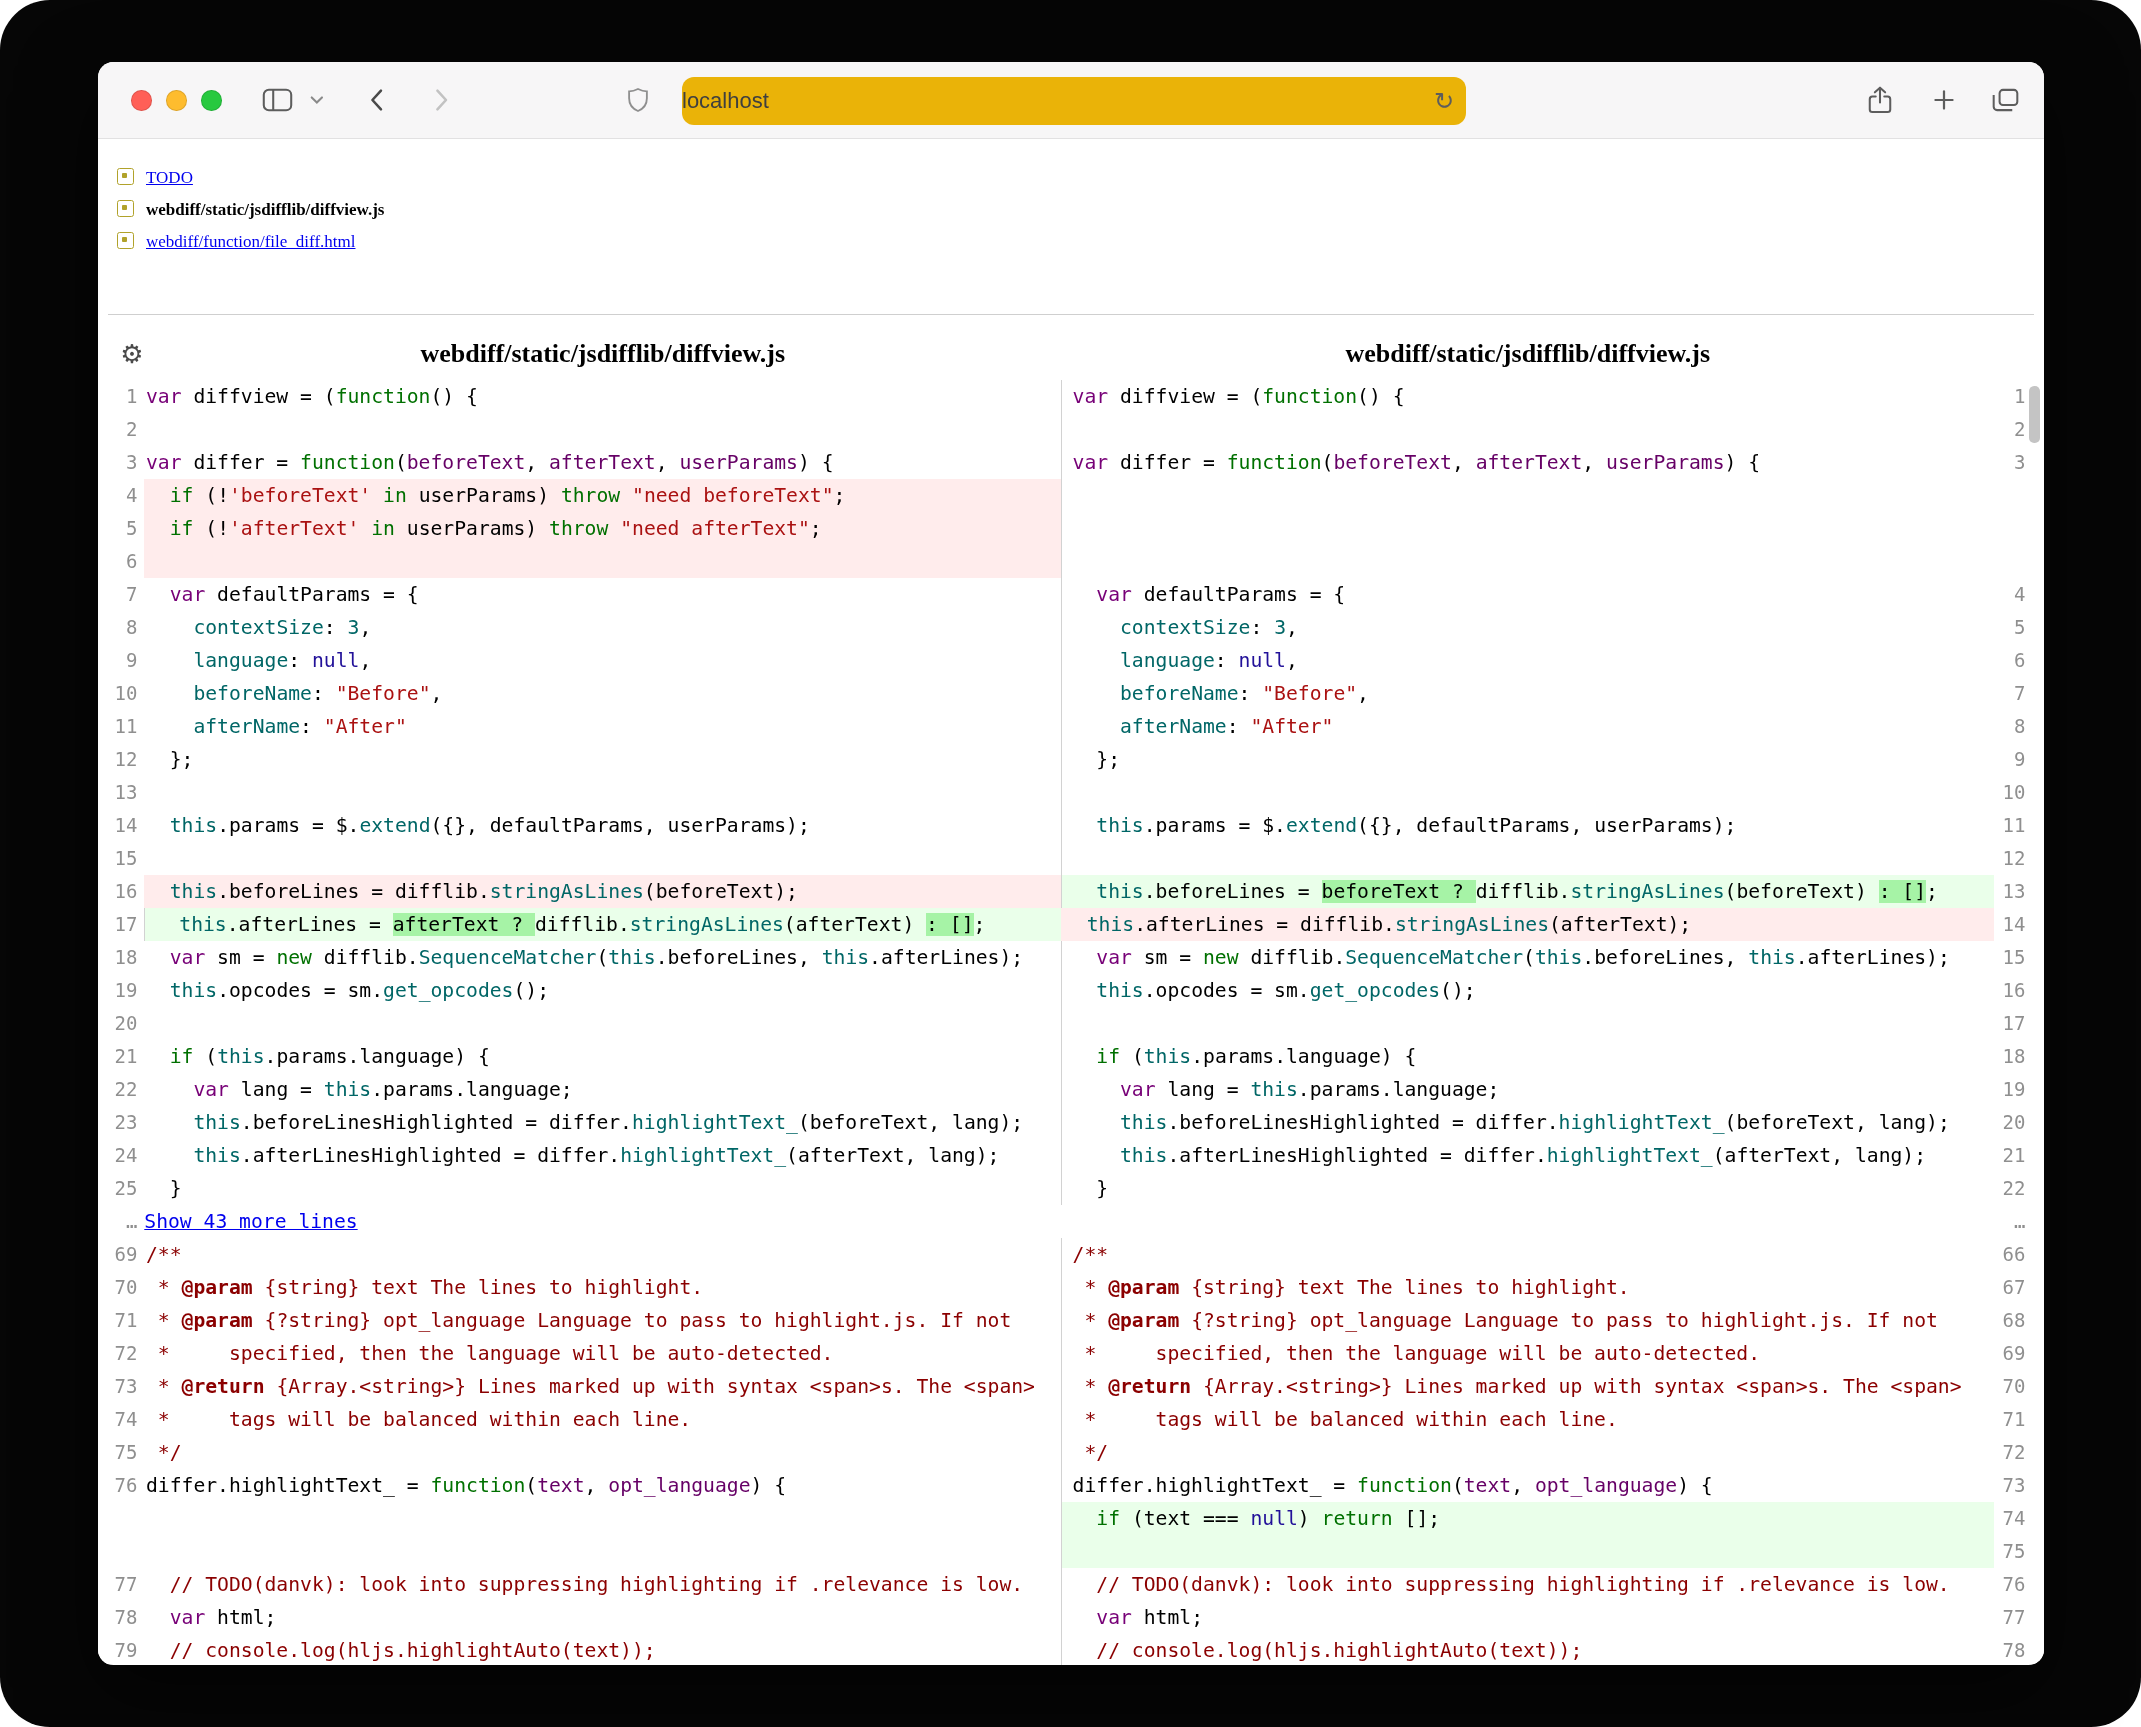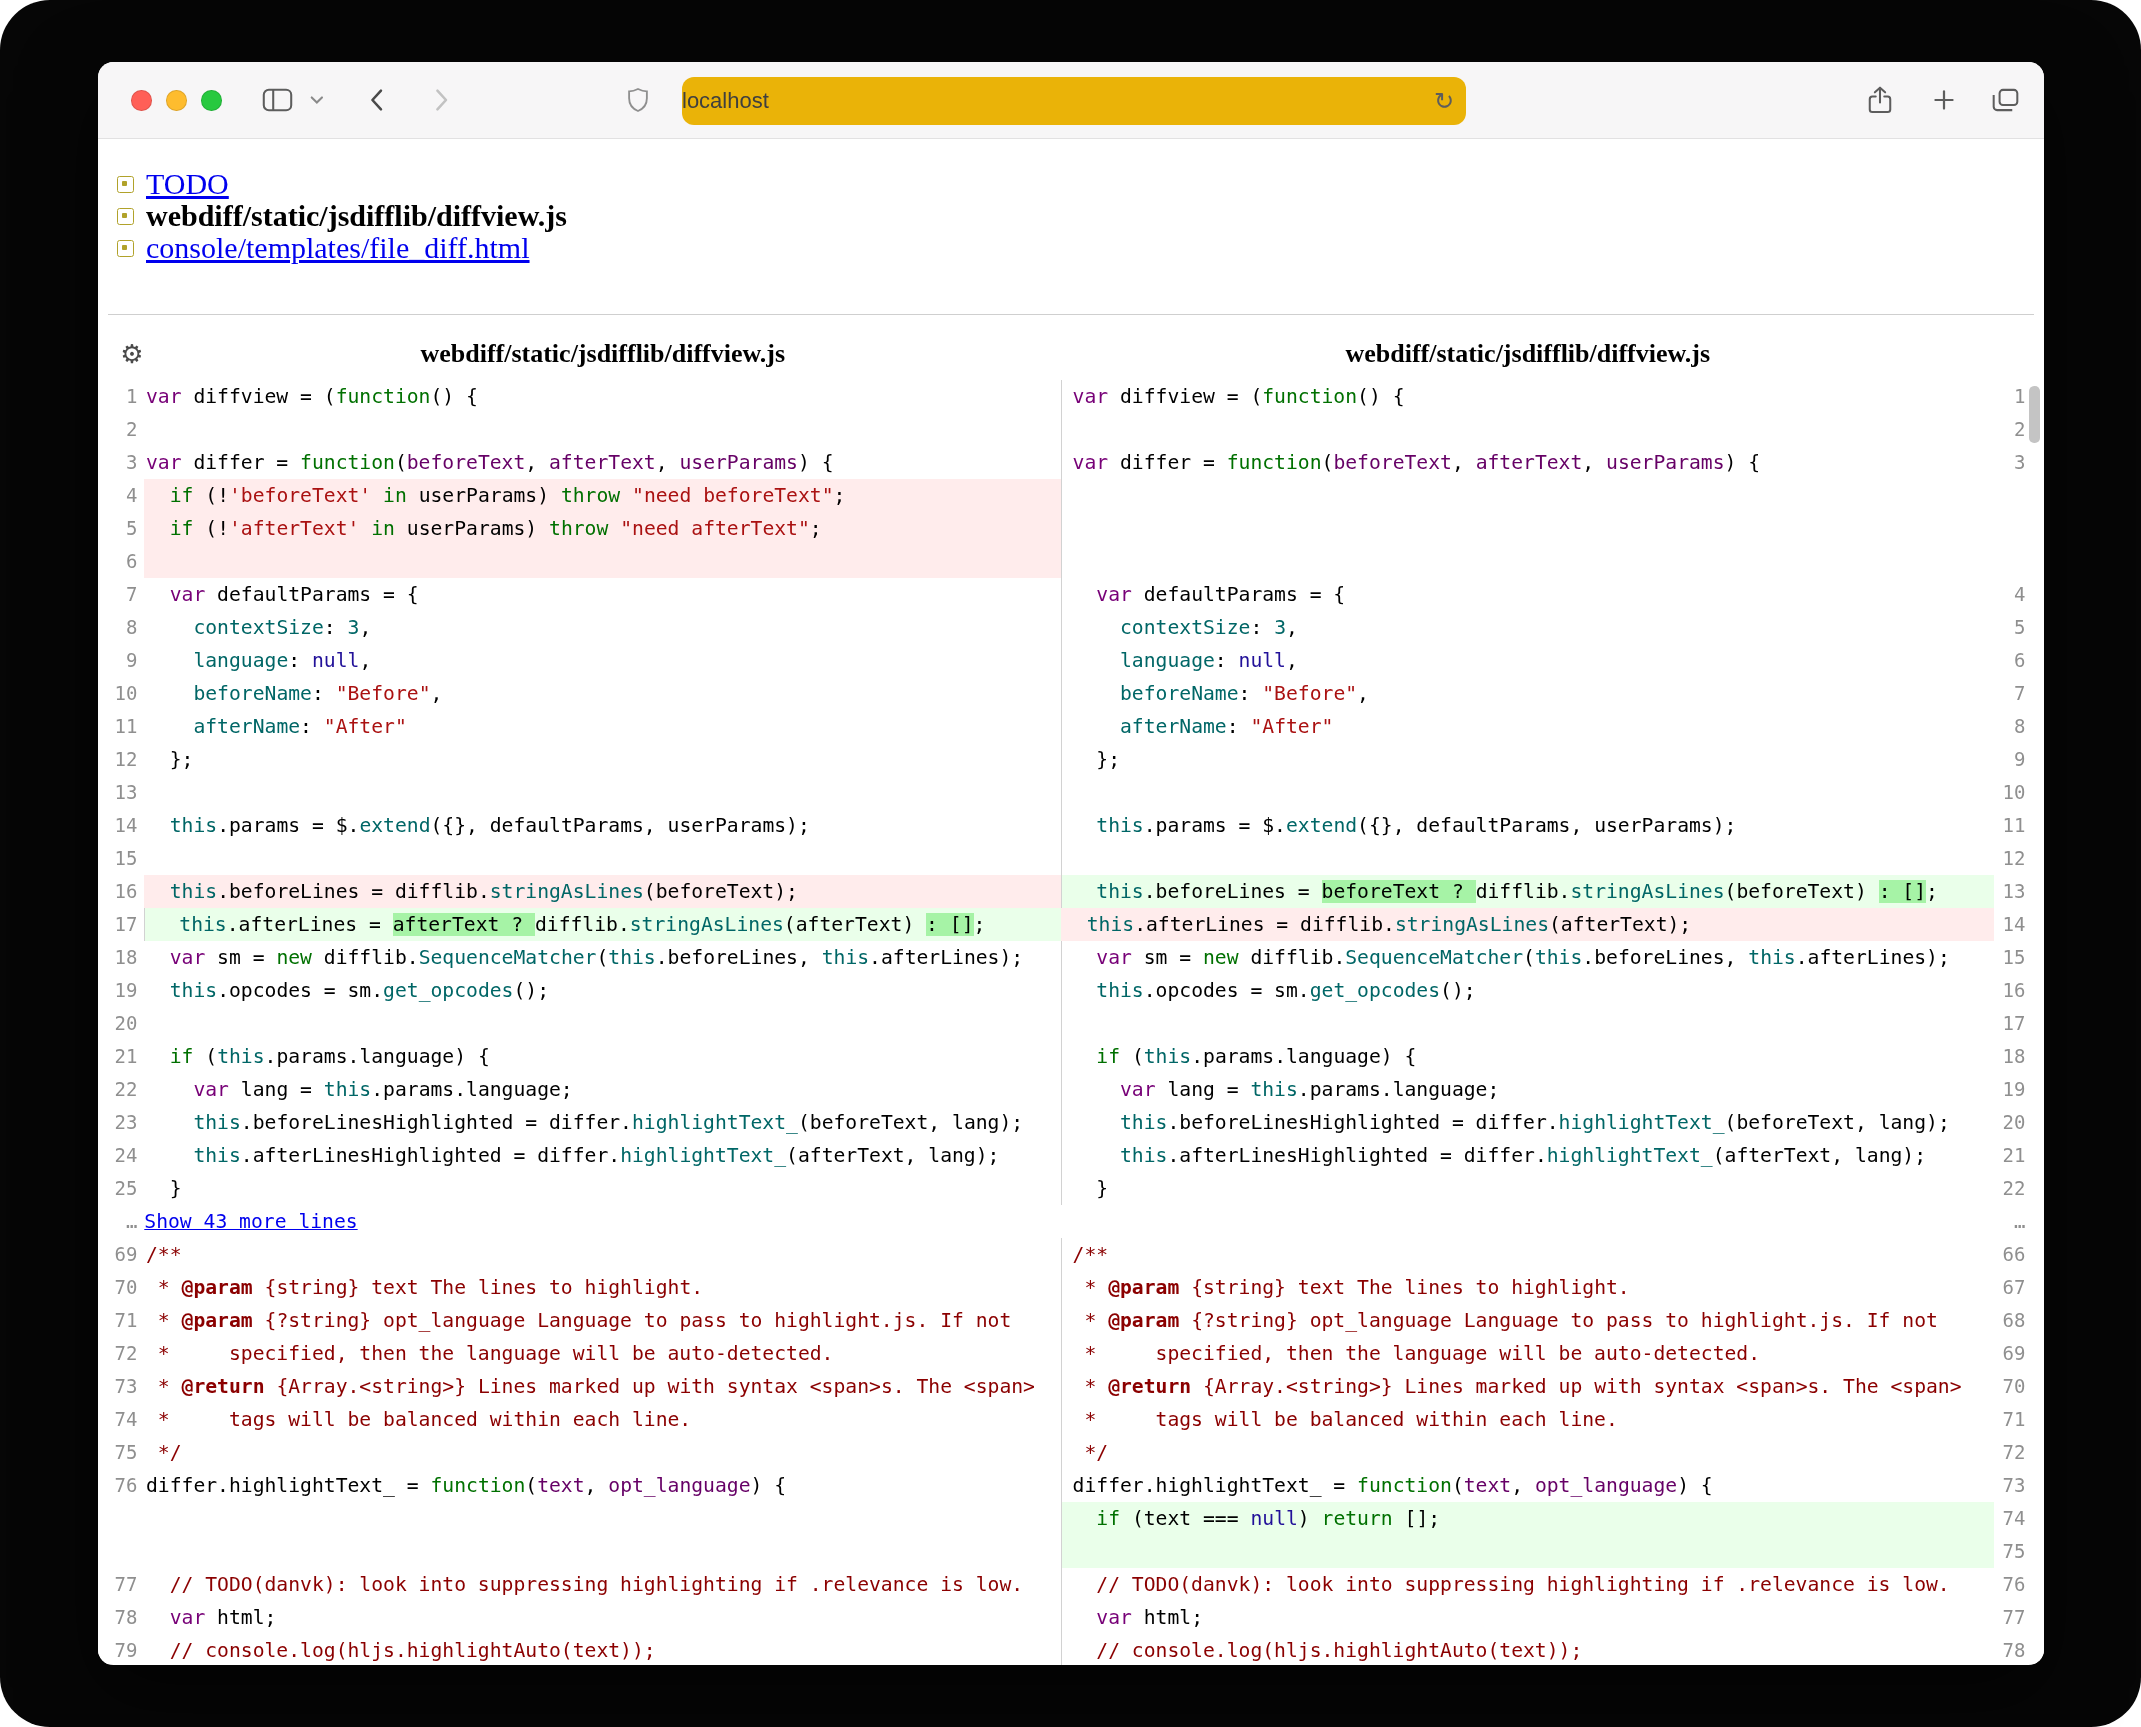--- a/index.html
+++ b/index.html
@@ -14,21 +14,21 @@
   .tl.yellow{left:68px;background:#febc2e}
   .tl.green{left:103px;background:#27c93f}
   .tbicon{position:absolute;top:50%;transform:translateY(-50%);color:#5d5d5d;display:flex;align-items:center;justify-content:center}
   .tbicon svg{display:block}
   .urlfield{position:absolute;left:584px;top:14.6px;width:784px;height:48px;background:#eab308;border-radius:12px;display:flex;align-items:center;justify-content:flex-start;font-family:"Liberation Sans",sans-serif;font-size:22px;color:#3f3f3f}
   .reload{position:absolute;right:12px;top:50%;transform:translateY(-50%);font-size:24px;color:#5d5d5d;font-family:"DejaVu Sans",sans-serif}
 
   
   .page{position:relative;background:#fff;height:1525px}
   .navlist{padding:29px 0 0 19px}
-  .nav-row{display:flex;align-items:center;height:32px;font-size:30px}
+  .nav-row{display:flex;align-items:flex-start;height:32px;font-size:17px}
   .fileicon{width:17px;height:17px;border:1.7px solid #b1a22a;border-radius:2.6px;margin-right:12px;position:relative;flex:0 0 auto}
   .fileicon::after{content:"";position:absolute;left:4.3px;top:4.3px;width:5.1px;height:5.1px;background:#b1a22a;border-radius:0.9px}
   .nav-row a{color:#0000ee;text-decoration:underline;cursor:pointer}
   .nav-row .current{font-weight:bold;color:#000}
   hr.rule{border:none;border-top:0.9px solid #cfcfcf;margin:50px 10.3px 0 10.3px}
 
   .titles-row{position:relative;display:grid;grid-template-columns:36px 917px 933px 38px;margin:12px 0 0 10.3px;height:53px;align-items:center}
   .ptitle{grid-column:2;text-align:center;font-weight:bold;font-size:26px;color:#000}
   .ptitle.rt{grid-column:3}
   .gear{position:absolute;left:12px;top:50%;transform:translateY(-50%);font-size:26px;color:#4a4a4a;font-family:"DejaVu Sans",sans-serif;cursor:pointer}
@@ -126,21 +126,21 @@
         <div class="nav-row">
           <span class="fileicon"></span>
           <a>TODO</a>
         </div>
         <div class="nav-row">
           <span class="fileicon"></span>
           <span class="current">webdiff/static/jsdifflib/diffview.js</span>
         </div>
         <div class="nav-row">
           <span class="fileicon"></span>
-          <a>console/templates/file_diff.html</a>
+          <a>webdiff/function/file_diff.html</a>
         </div>
       </div>
 
       <hr class="rule">
 
       <div class="titles-row">
         <span class="gear">⚙</span>
         <div class="ptitle">webdiff/static/jsdifflib/diffview.js</div>
         <div class="ptitle rt">webdiff/static/jsdifflib/diffview.js</div>
       </div>

